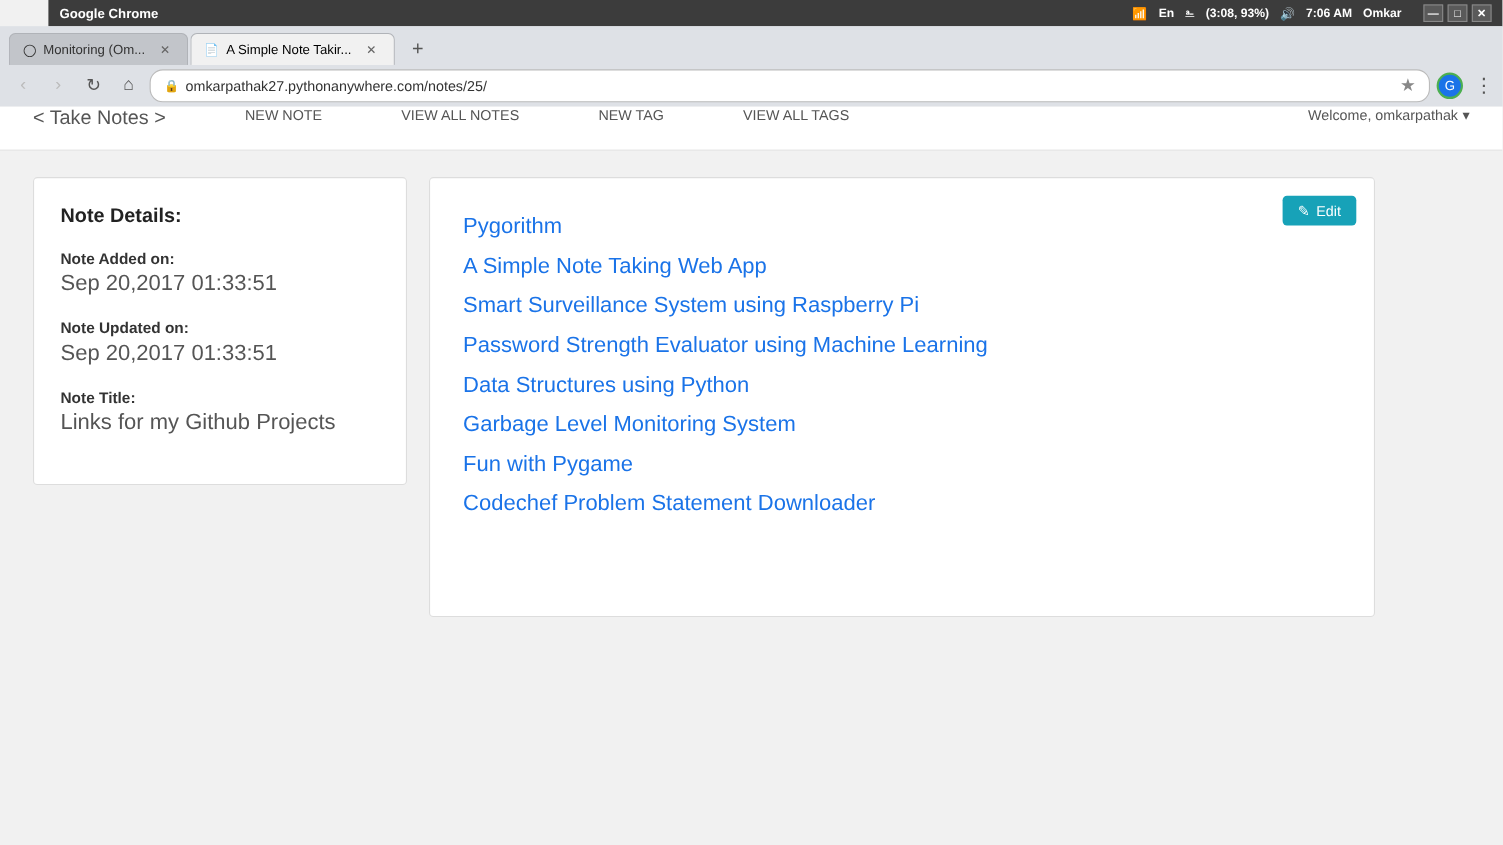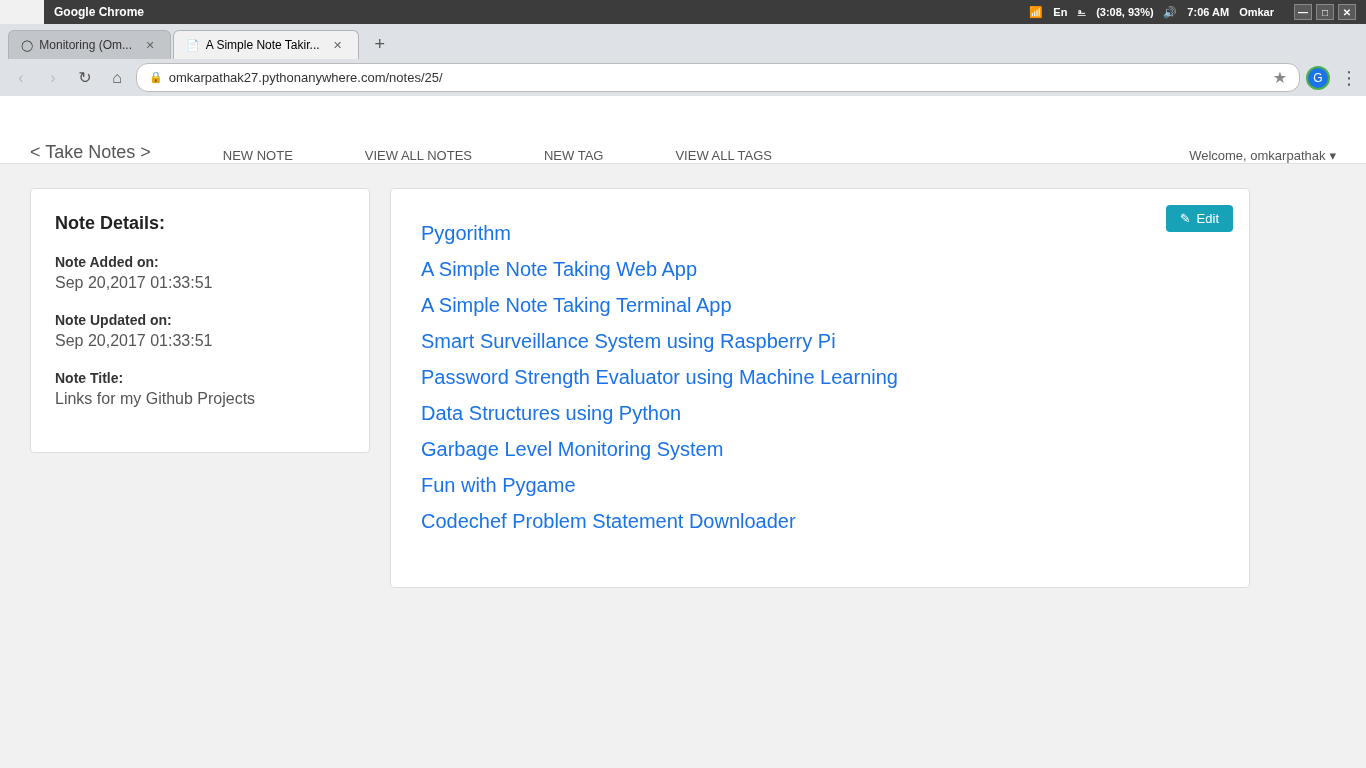--- a/index.html
+++ b/index.html
@@ -114,23 +114,23 @@
     
     .app-container {
       background: #f1f1f1;
       min-height: calc(768px - 24px - 60px - 56px);
     }
 
     
     .nav-bar {
       background: #fff;
       display: flex;
-      align-items: flex-end;
+      align-items: flex-start;
       padding: 0 30px;
-      height: 68px;
+      height: 40px;
       border-bottom: 1px solid #e0e0e0;
       gap: 30px;
     }
     .nav-brand {
       font-size: 18px;
       font-weight: 500;
       color: #555;
       white-space: nowrap;
     }
     .nav-link {
@@ -175,21 +175,21 @@
       margin-bottom: 20px;
     }
     .note-detail-label {
       font-weight: bold;
       color: #333;
       font-size: 14px;
       margin-bottom: 4px;
     }
     .note-detail-value {
       color: #555;
-      font-size: 16px;
+      font-size: 20px;
       margin-bottom: 20px;
     }
 
     
     .note-body {
       flex: 1;
       background: #fff;
       border: 1px solid #ddd;
       border-radius: 4px;
       margin-left: 20px;
@@ -321,23 +321,20 @@
       </button>
 
       <ul class="note-links">
         <li>
           <a class="note-link">Pygorithm</a>
         </li>
         <li>
           <a class="note-link">A Simple Note Taking Web App</a>
         </li>
         <li>
-          <a class="note-link">A Simple Note Taking Terminal App</a>
-        </li>
-        <li>
           <a class="note-link">Smart Surveillance System using Raspberry Pi</a>
         </li>
         <li>
           <a class="note-link">Password Strength Evaluator using Machine Learning</a>
         </li>
         <li>
           <a class="note-link">Data Structures using Python</a>
         </li>
         <li>
           <a class="note-link">Garbage Level Monitoring System</a>

